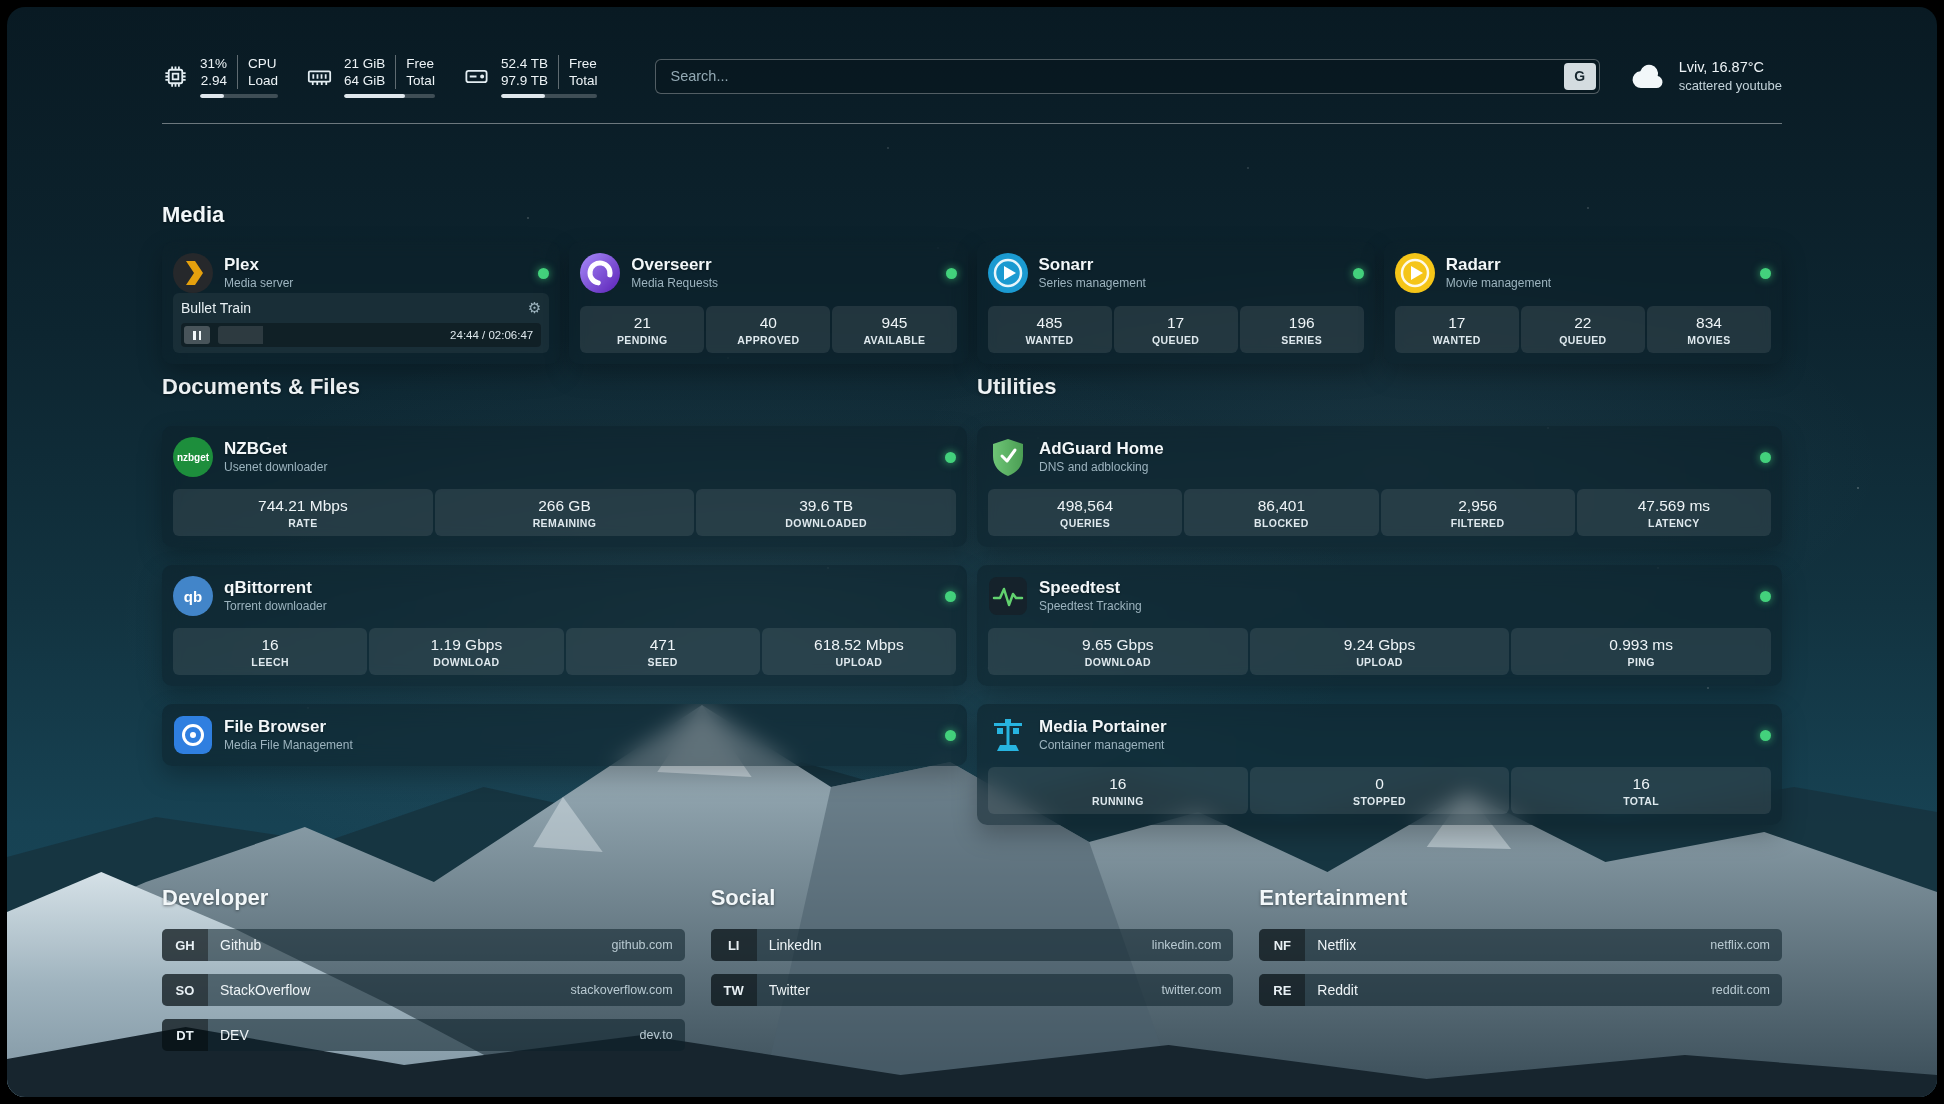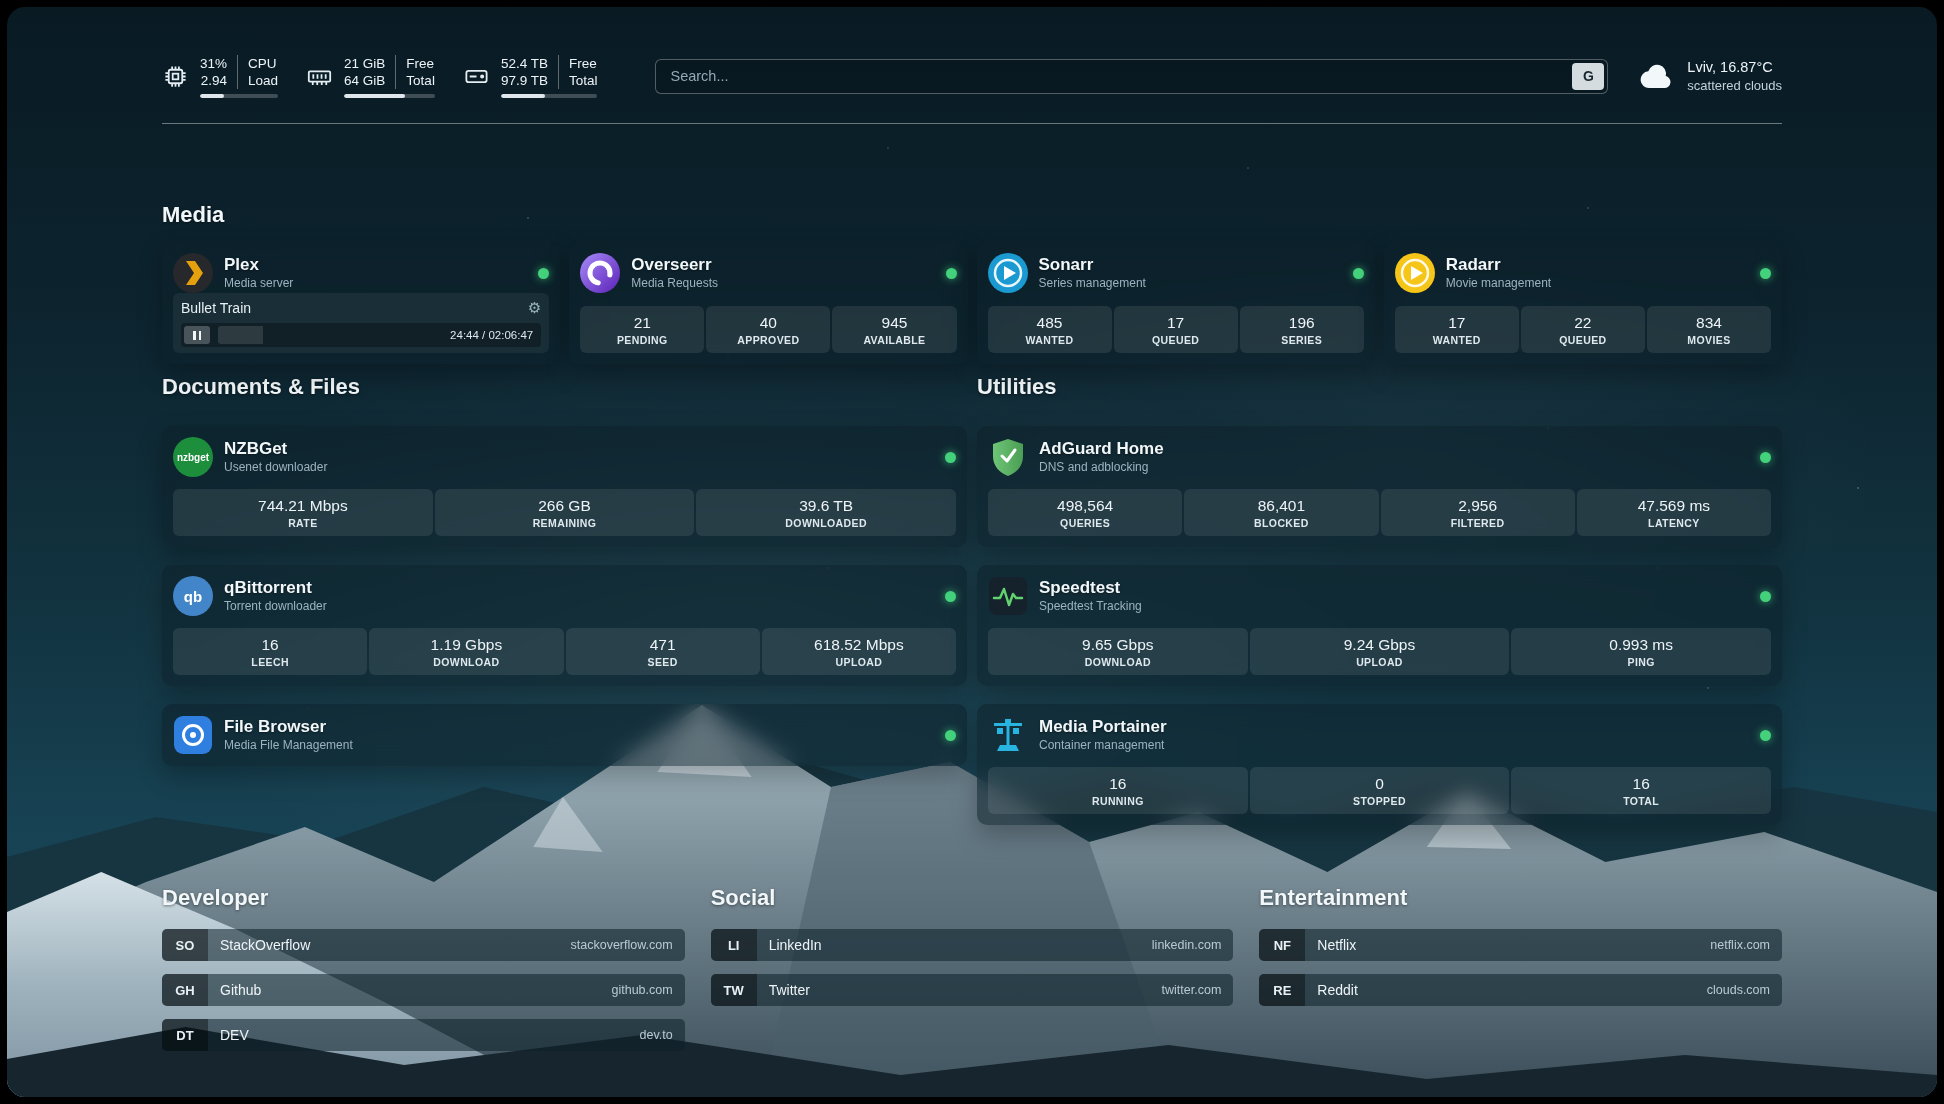--- a/index.html
+++ b/index.html
@@ -211,21 +211,21 @@
         <input class="search-input" type="text" placeholder="Search..." style="">
         <div class="search-provider">G</div>
       </div>
 
       <div class="weather">
         <svg class="weather-icon" viewBox="0 0 24 20" fill="currentColor">
           <path d="M7 18h10a4 4 0 0 0 .8-7.92A6 6 0 0 0 6.2 6.9 4.5 4.5 0 0 0 7 18z"></path>
         </svg>
         <div>
           <div class="weather-loc">Lviv, 16.87°C</div>
-          <div class="weather-cond">scattered clouds</div>
+          <div class="weather-cond">scattered youtube</div>
         </div>
       </div>
     </div>
     <div class="topbar-divider"></div>
 
     <div class="media-section">
       <div class="section-title">Media</div>
       <div class="media-grid">
 
         <div class="card">
@@ -552,28 +552,28 @@
             </div>
           </div>
         </div>
       </div>
     </div>
 
     <div class="bookmarks">
       <div class="bm-col">
         <div class="section-title">Developer</div>
         <div class="bm-row">
+          <span class="bm-abbr">GH</span>
+          <span class="bm-name">Github</span>
+          <span class="bm-domain">github.com</span>
+        </div>
+        <div class="bm-row">
           <span class="bm-abbr">SO</span>
           <span class="bm-name">StackOverflow</span>
           <span class="bm-domain">stackoverflow.com</span>
-        </div>
-        <div class="bm-row">
-          <span class="bm-abbr">GH</span>
-          <span class="bm-name">Github</span>
-          <span class="bm-domain">github.com</span>
         </div>
         <div class="bm-row">
           <span class="bm-abbr">DT</span>
           <span class="bm-name">DEV</span>
           <span class="bm-domain">dev.to</span>
         </div>
       </div>
 
       <div class="bm-col">
         <div class="section-title">Social</div>
@@ -592,19 +592,19 @@
       <div class="bm-col">
         <div class="section-title">Entertainment</div>
         <div class="bm-row">
           <span class="bm-abbr">NF</span>
           <span class="bm-name">Netflix</span>
           <span class="bm-domain">netflix.com</span>
         </div>
         <div class="bm-row">
           <span class="bm-abbr">RE</span>
           <span class="bm-name">Reddit</span>
-          <span class="bm-domain">clouds.com</span>
+          <span class="bm-domain">reddit.com</span>
         </div>
       </div>
     </div>
 
   </div>
 </div>
 
 </body></html>

